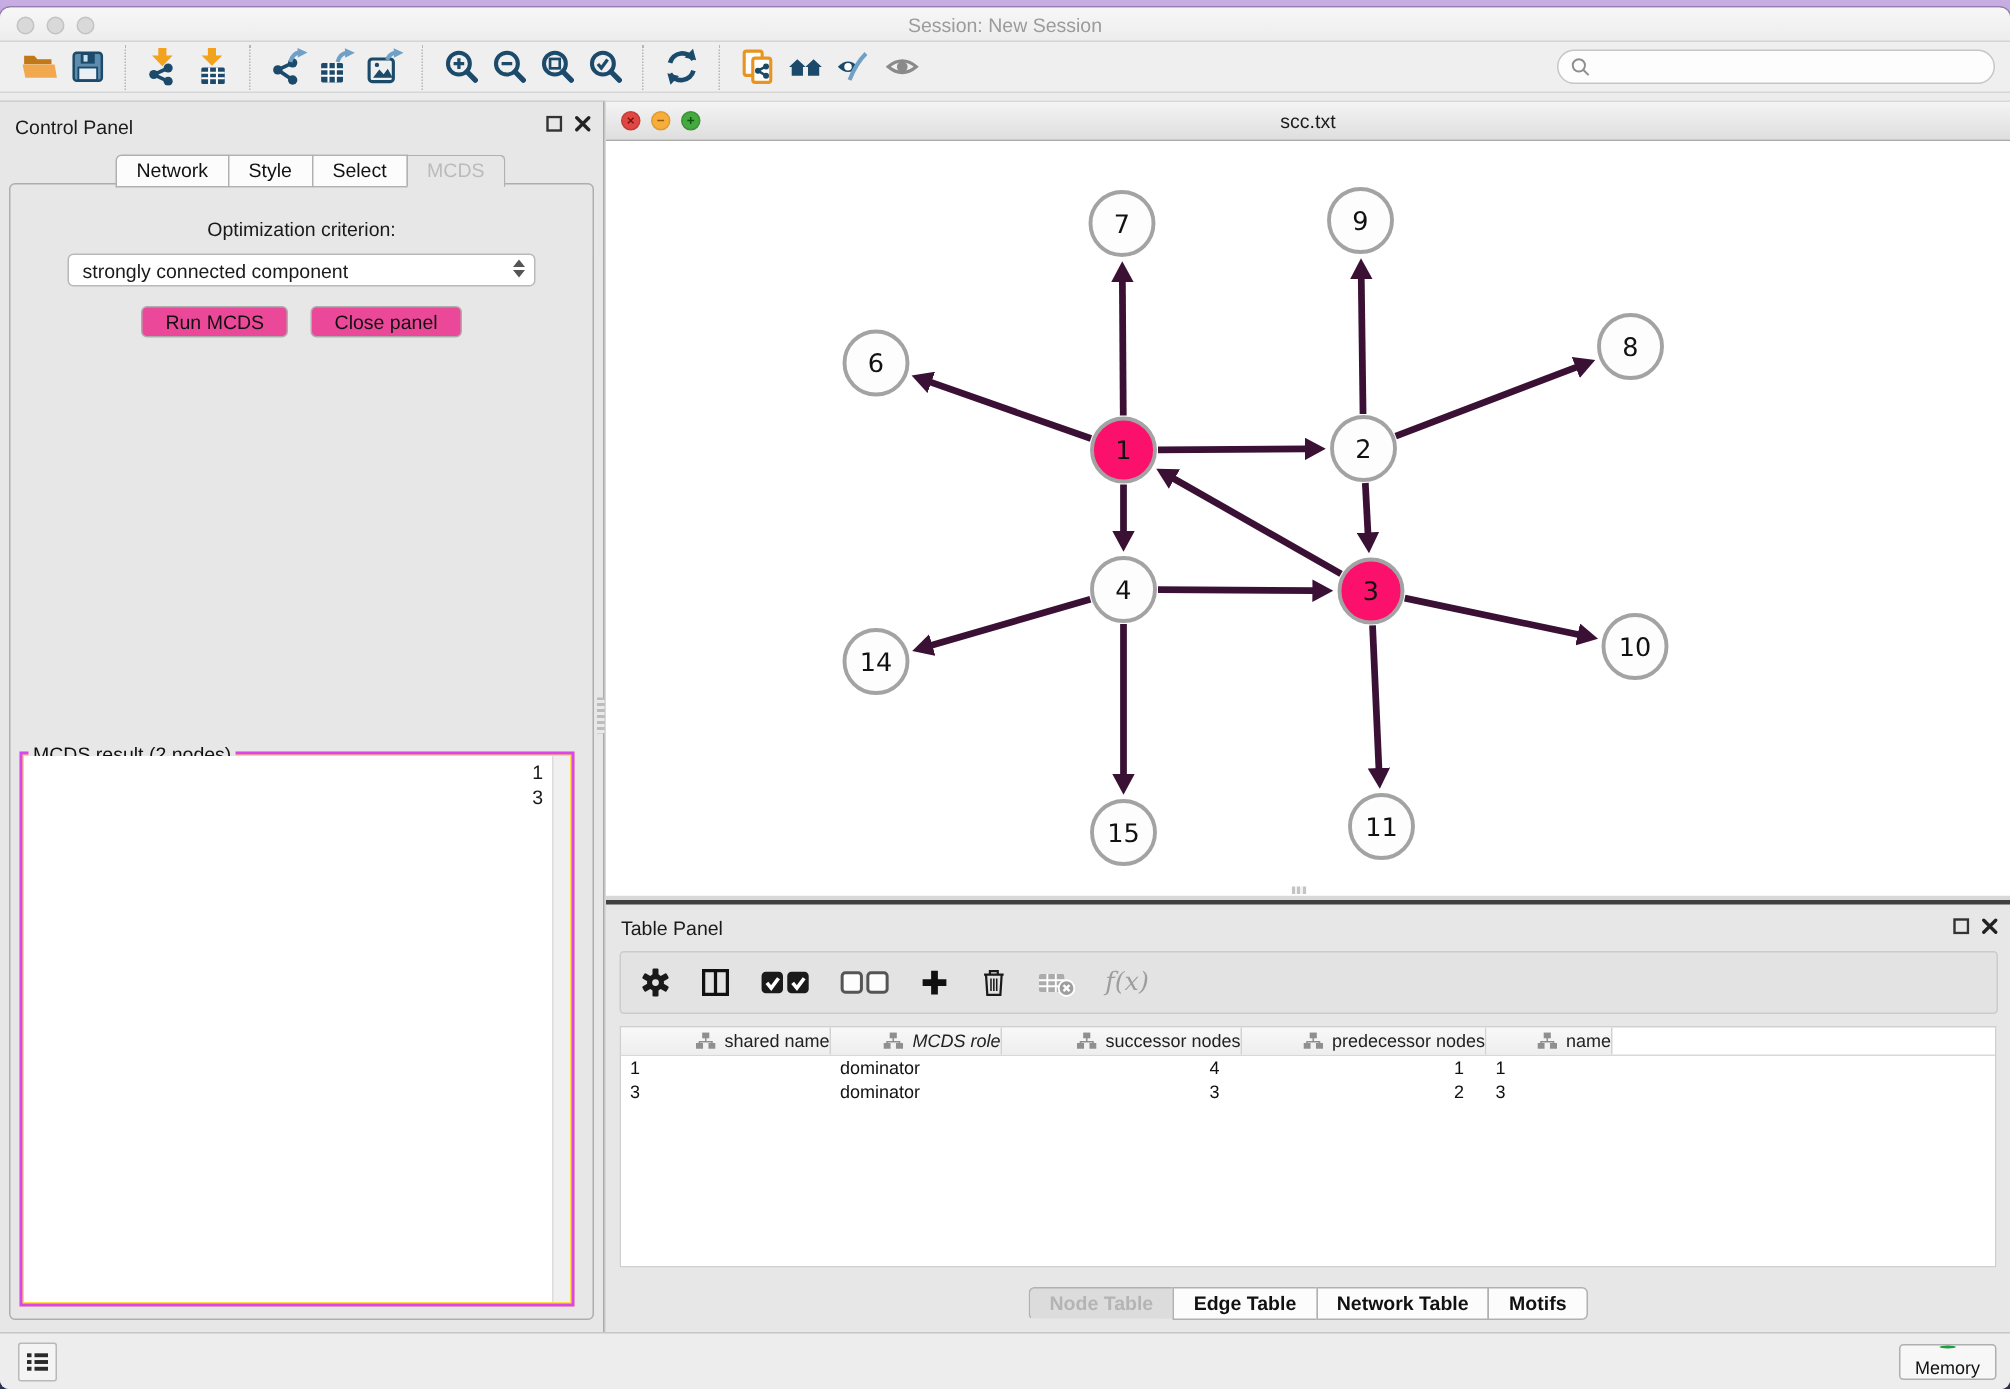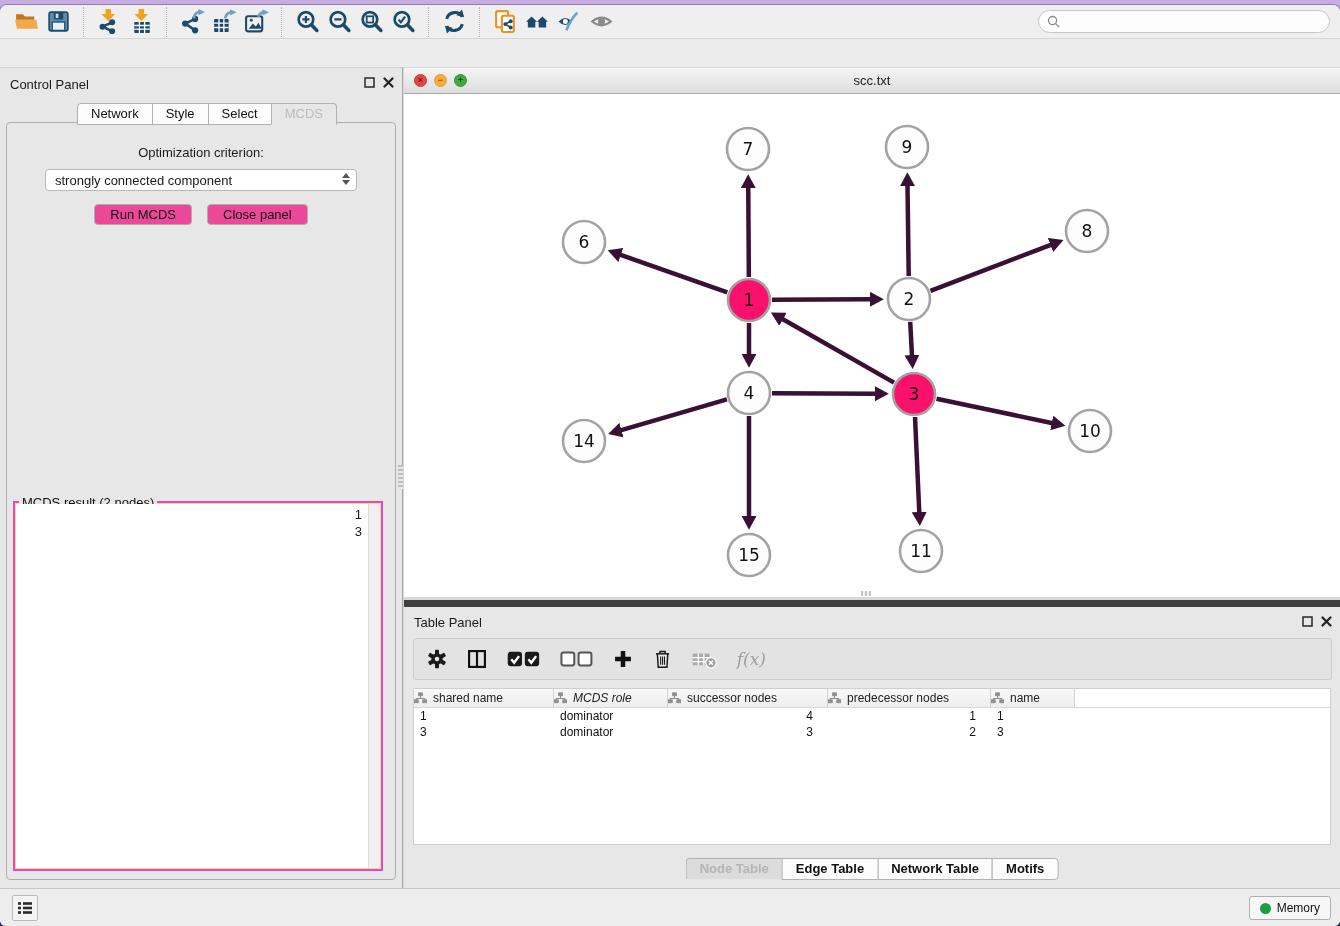--- a/index.html
+++ b/index.html
@@ -60,50 +60,58 @@
   .nw-title { text-align:center; line-height:26px; font-size:13px; color:#1a1a1a; }
   .lights { position:absolute; left:10px; top:6px; display:flex; gap:7px; }
   .light { width:13px; height:13px; border-radius:50%; display:flex; align-items:center; justify-content:center; font-size:9px; font-weight:bold; line-height:1; }
   .light.red { background:#DF4744; color:#7E100D; border:1px solid #C93B35; }
   .light.yellow { background:#F6AD3B; color:#935D07; border:1px solid #E09C2C; }
   .light.green { background:#44A93E; color:#11540E; border:1px solid #3A9334; }
   .nw-canvas { position:relative; flex:1; background:#FFF; }
   .nw-canvas svg { position:absolute; inset:0; }
   .h-grip { position:absolute; left:457px; bottom:1px; width:10px; height:5px; background:repeating-linear-gradient(90deg,#C4C4C4 0 2px,#F2F2F2 2px 4px); }
   
-  .table-panel { position:absolute; left:404px; top:533px; right:0; bottom:0; background:#E7E7E7; border-top:7px solid #404040; }
+  .table-panel { position:absolute; left:404px; top:533px; right:0; bottom:0; background:#E7E7E7; border-top:3px solid #404040; }
   .tp-header { height:28px; padding:8px 10px 0; font-size:13px; position:relative; }
   .tp-toolbar { margin:3px 8px 0 9px; height:42px; background:#E3E3E3; border:1px solid #CCCCCC; border-radius:3px; display:flex; align-items:center; padding:0 13px; gap:20px; }
   .tp-toolbar .tbl-btn { display:flex; align-items:center; justify-content:center; height:26px; }
   .tp-toolbar svg { height:20px; }
   .fx-label { font-family:"DejaVu Serif", serif; font-style:italic; font-size:17px; color:#9E9E9E; }
   .tp-table { position:absolute; left:9px; right:9px; top:81px; bottom:43px; background:#FFF; border:1px solid #CFCFCF; overflow:hidden; }
   .tp-thead { display:flex; height:19px; border-bottom:1px solid #D8D8D8; }
-  .th { background:linear-gradient(#F8F8F8,#EEEEEE); border-right:1px solid #D2D2D2; display:flex; align-items:center; justify-content:flex-start; gap:6px; font-size:12px; color:#222; flex:none; }
+  .th { background:linear-gradient(#F8F8F8,#EEEEEE); border-right:1px solid #D2D2D2; display:flex; align-items:center; justify-content:flex-end; gap:6px; font-size:12px; color:#222; flex:none; }
   .th svg { width:13px; height:12px; flex:none; }
   .tp-row { display:flex; height:16px; }
   .td { font-size:12px; color:#111; padding:1px 6px 0; flex:none; white-space:nowrap; overflow:hidden; }
   .td.right { text-align:right; padding-right:15px; }
   .tp-tabs { position:absolute; bottom:8px; left:50%; transform:translateX(-50%); display:flex; }
   .tp-tabs .tab { padding:2px 13px 3px; font-size:13px;font-weight:bold; }
   .tp-tabs .tab:first-child { border-radius:4px 0 0 4px; }
   .tp-tabs .tab:last-child { border-radius:0 4px 4px 0; }
   .tp-tabs .tab.active { background:#DCDCDC; color:#B4B4B4; }
   
   .statusbar { position:absolute; bottom:0; left:0; right:0; height:38px; background:#EDEDED; border-top:1px solid #C6C6C6; }
   .list-btn { position:absolute; left:12px; top:6px; width:26px; height:26px; background:#F4F4F4; border:1px solid #B9B9B9; border-radius:2px; display:flex; align-items:center; justify-content:center; }
   .list-btn svg { width:16px; height:14px; }
-  .memory-btn { position:absolute; right:9px; top:7px; height:24px; padding:0 10px; background:#F7F7F7; border:1px solid #AFAFAF; border-radius:3px; display:flex; align-items:center; gap:6px; font-size:12px; color:#111; }
+  .memory-btn { position:absolute; right:9px; top:7px; height:24px; padding:0 10px; background:#F7F7F7; border:1px solid #AFAFAF; border-radius:3px; display:flex; align-items:center; gap:6px; font-size:12px; color:#111;flex-direction:column; }
   .mem-dot { width:11px; height:11px; border-radius:50%; }
 </style>
 </head>
 <body>
 
 <div class="window">
 
+  <div class="titlebar">
+    <div class="tl-dots">
+      <span class="tl-dot"></span>
+      <span class="tl-dot"></span>
+      <span class="tl-dot"></span>
+    </div>
+    <div class="title">Session: New Session</div>
+  </div>
 
   <div class="toolbar">
     <div id="toolbar-icons" style="display:flex;align-items:center;">
         <span class="tb-btn">
           <svg viewBox="0 0 24 24">
             <path fill="#C07818" d="M2 5 l6.5 0 2 2.2 9 0 0 3.2 -17.5 0z"></path>
             <path fill="#F2A84C" d="M1 10.6 L21.5 10.6 L23 19 L2.8 19z"></path>
           </svg>
         </span>
         <span class="tb-btn">

